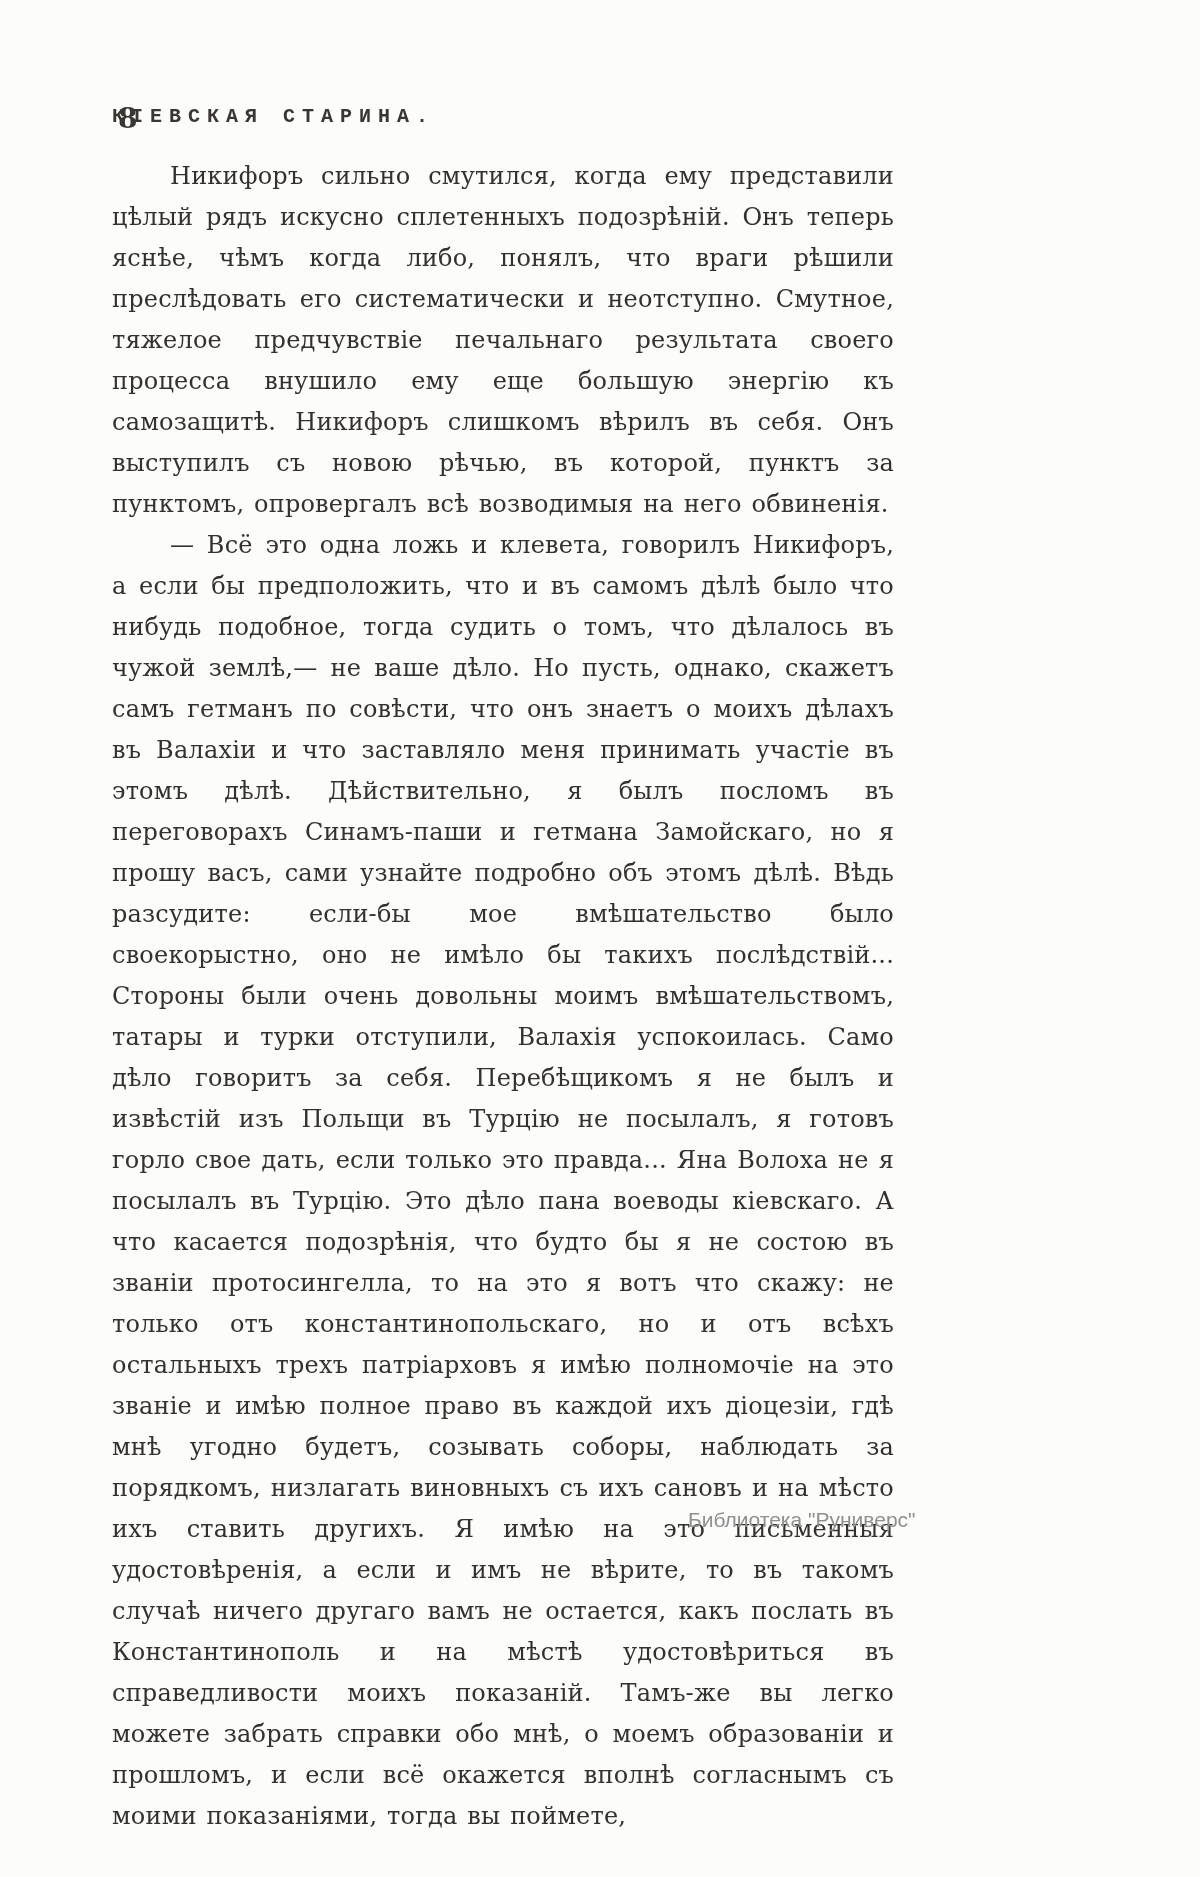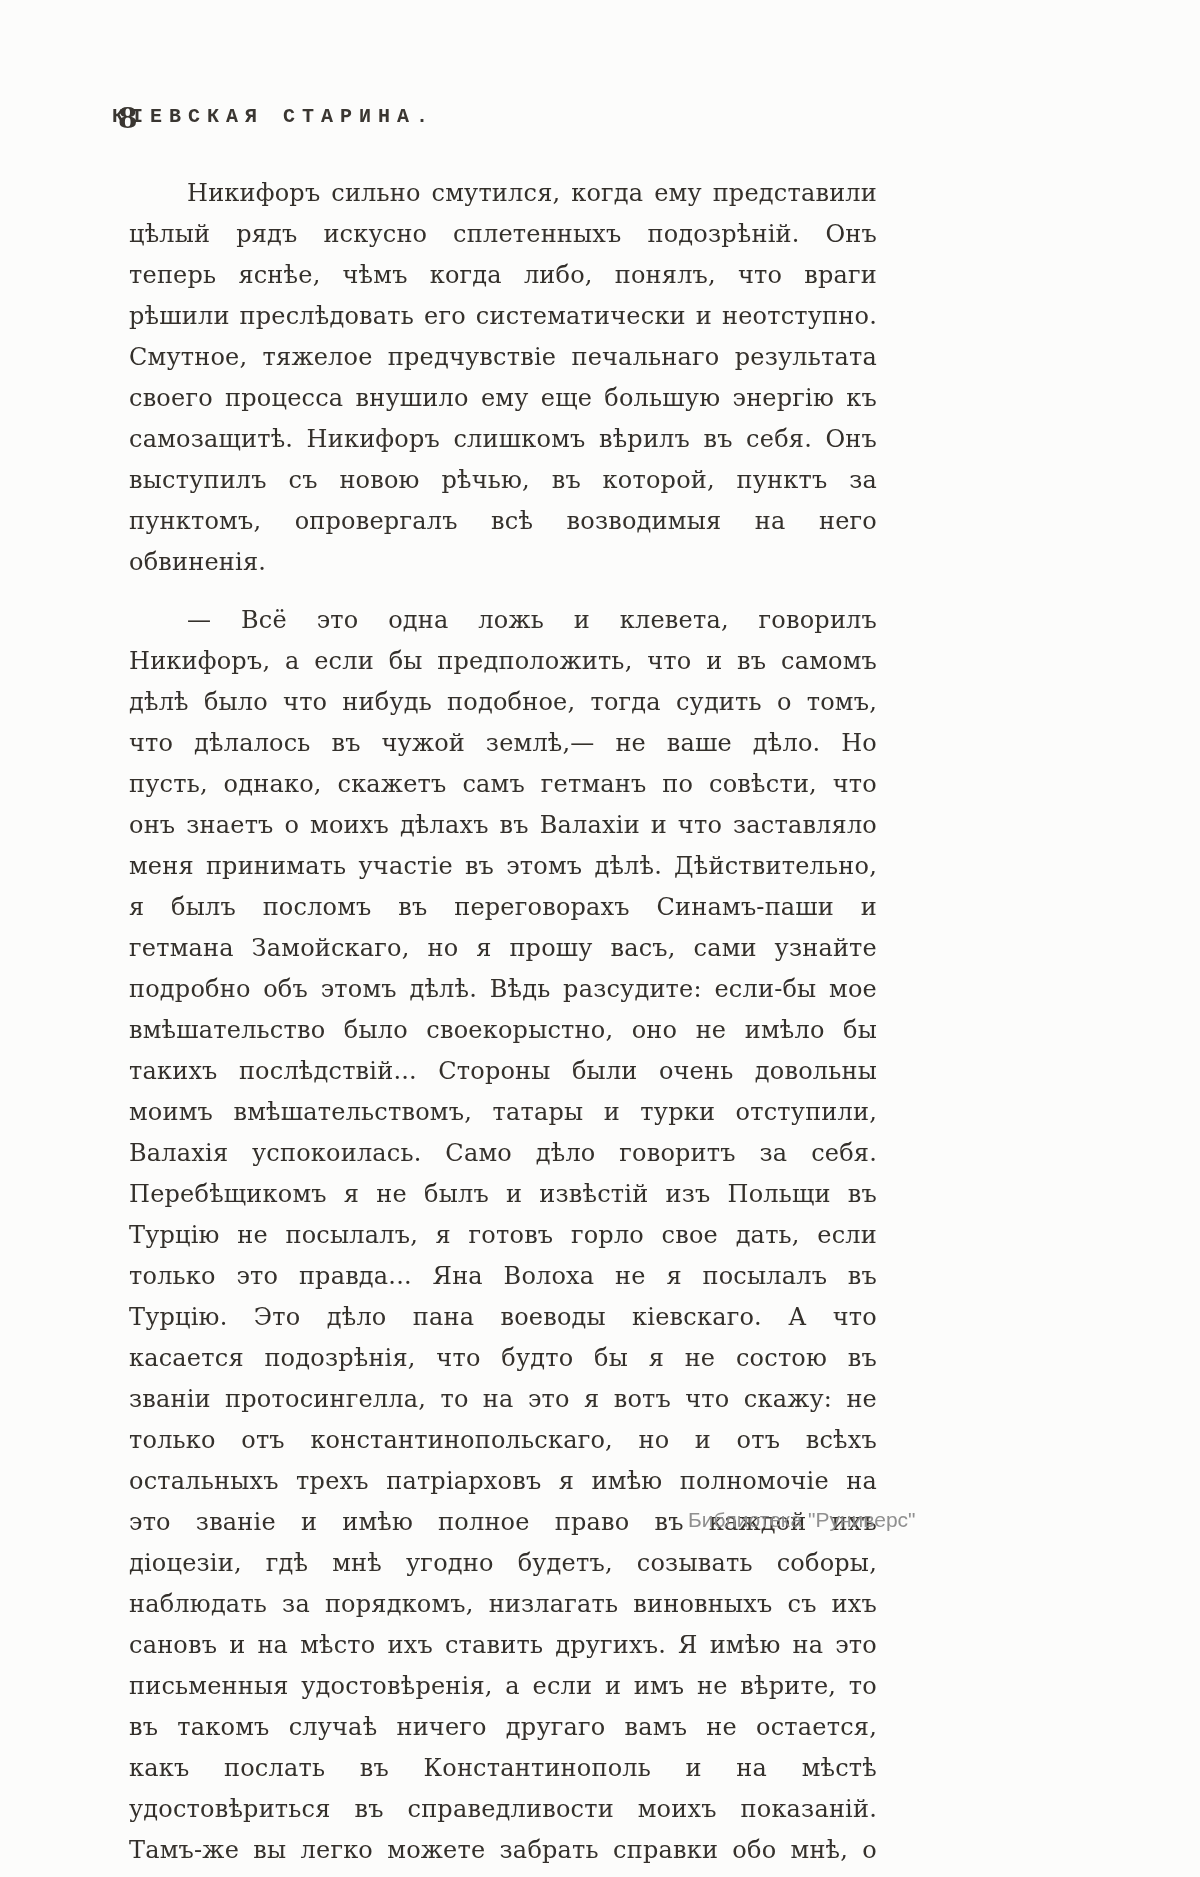--- a/index.html
+++ b/index.html
@@ -45,21 +45,21 @@
     top: 156px;
     left: 112px;
     width: 782px;
     font-size: 24px;
     line-height: 41px;
     text-align: justify;
     word-spacing: 2px;
     letter-spacing: 0.2px;
   }
   .para {
-    margin: 17px;
+    margin: 0;
     text-indent: 58px;
   }
   .watermark {
     position: absolute;
     top: 1508px;
     left: 688px;
     font-family: "Liberation Sans", sans-serif;
     font-size: 21px;
     color: #8f8f8f;
   }

